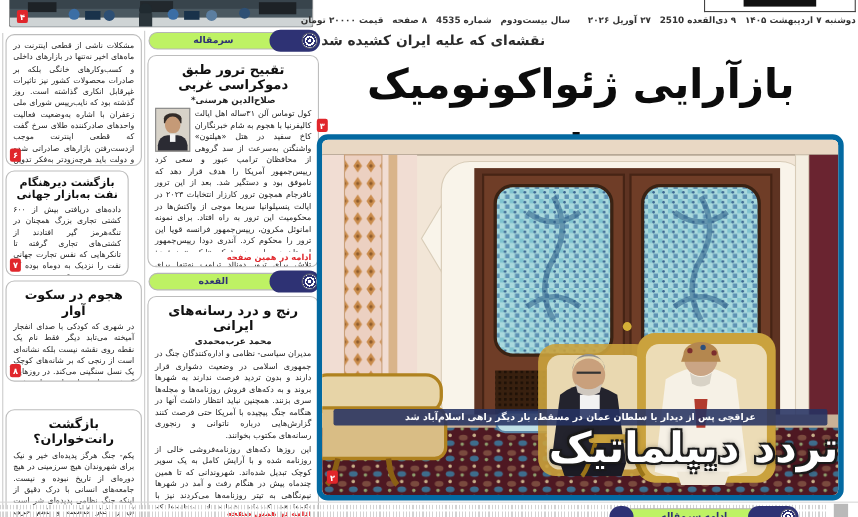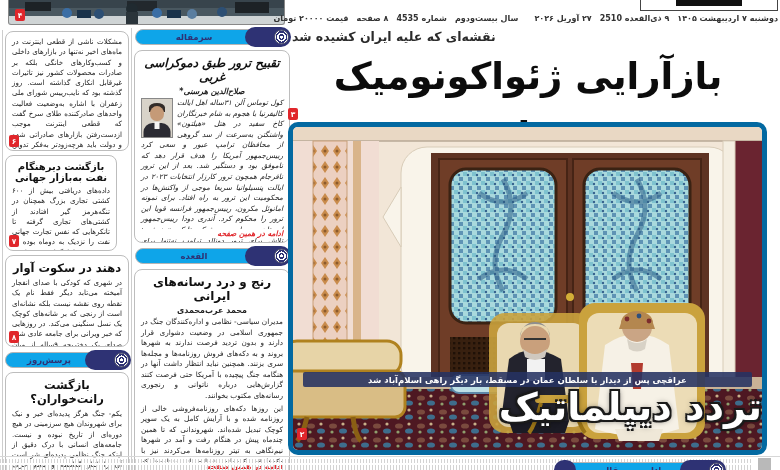--- a/index.html
+++ b/index.html
@@ -10,21 +10,21 @@
   .top-photo{position:absolute;left:8px;top:0;width:277px;height:25px;border-radius:0 0 3px 3px;overflow:hidden;border:1px solid #888;border-top:none;}
   .masthead-box{position:absolute;left:640px;top:0;width:138px;height:11px;border:1px solid #444;border-top:none;background:#fff;}
   .masthead-logo{position:absolute;left:50%;transform:translateX(-50%);top:0;width:66px;height:6px;background:#111;}
   .dateline{position:absolute;left:292px;top:12px;width:486px;height:12px;display:flex;align-items:center;font-size:8px;color:#333;font-weight:bold;white-space:nowrap;}
   .dateline .dash{flex:1;border-top:1px solid #999;margin:0 8px;}
   .sq{display:inline-block;width:3px;height:3px;background:#e0262b;margin:0 4px;vertical-align:middle;}
   
   .badge-red{position:absolute;width:10px;height:12px;background:#e0262b;color:#fff;font-size:7.5px;font-weight:bold;
              display:flex;align-items:center;justify-content:center;border-radius:2px;z-index:5;}
   .ribbon{position:absolute;height:16px;}
-  .ribbon .label{position:absolute;inset:0;background:#0ea5e9;border:1px solid #b5b5b5;border-radius:9px;
+  .ribbon .label{position:absolute;inset:0;background:#bef264;border:1px solid #b5b5b5;border-radius:9px;
                  display:flex;align-items:center;justify-content:center;padding-left:8px;padding-right:44px;
                  font-size:8.5px;font-weight:bold;color:#2e3274;}
   .ribbon .pill{position:absolute;right:-2px;top:-2px;bottom:-2px;width:46px;background:#2e3274;border-radius:10px;}
   .ribbon .pill-l{position:absolute;left:-2px;top:-2px;bottom:-2px;width:22px;background:#2e3274;border-radius:10px;}
   .target-icon{position:absolute;right:0;top:50%;transform:translateY(-50%);width:15px;height:15px;border-radius:50%;
                border:1px solid #50536e;
                background:radial-gradient(circle,#fff 0 1.5px,#2e3274 1.5px 3px,#fff 3px 4.5px,#2e3274 4.5px 6px,#fff 6px);}
   
   .vline{position:absolute;width:1px;background:#cdcdcd;}
   .card{position:absolute;background:#fff;border:1px solid #bdbdbd;border-radius:8px;padding:5px 6px;overflow:hidden;}
@@ -108,43 +108,38 @@
     <div class="badge-red" style="left:3px;bottom:3px;">۶</div>
   </div>
 
   <div class="card" style="left:5px;top:155px;width:112px;height:96px;">
     <h3 class="t10">بازگشت دیرهنگام نفت به‌بازار جهانی</h3>
     <p class="body-txt">داده‌های دریافتی بیش از ۶۰۰ کشتی تجاری بزرگ همچنان در تنگه‌هرمز گیر افتادند از کشتی‌های تجاری گرفته تا تانکرهایی که نفس تجارت جهانی نفت را نزدیک به دوماه بوده که در سینه معامله‌گران حبس کرده است. در شرایطی که کشمکش بر سر بازگشایی تنگه‌هرمز همچنان ادامه دارد و فضای اقتصاد جهانی از این اتفاق غبارآلود شده آنچه روشن است ...</p>
     <div class="badge-red" style="left:3px;bottom:3px;">۷</div>
   </div>
 
   <div class="card" style="left:5px;top:255px;width:124px;height:92px;">
-    <h3 class="t12">دهند در سکوت آوار</h3>
+    <h3 class="t12">هجوم در سکوت آوار</h3>
     <p class="body-txt">در شهری که کودکی با صدای انفجار آمیخته می‌تابد دیگر فقط نام یک نقطه روی نقشه نیست بلکه نشانه‌ای است از رنجی که بر شانه‌های کوچک یک نسل سنگینی می‌کند. در روزهایی که خبر ویرانی برای جامعه عادی شده صدای یک دختربچه ۹ساله از میان خاک و آوار یادمان می‌آورد که هنوز کودکانی هستند که به جای دفتر و مداد با درد و ترس بزرگ می‌شوند</p>
     <div class="badge-red" style="left:3px;bottom:3px;">۸</div>
   </div>
 
-  <div class="ribbon" style="left:5px;top:352px;width:124px;">
-    <span class="label">پرسش‌روز</span>
-    <span class="pill"></span>
-    <span class="target-icon"></span>
-  </div>
 
   <div class="card" style="left:5px;top:372px;width:124px;height:104px;border-radius:8px 8px 0 0;">
     <h3 class="t12">بازگشت رانت‌خواران؟</h3>
     <p class="body-txt">یکم- جنگ هرگز پدیده‌ای خیر و نیک برای شهروندان هیچ سرزمینی در هیچ دوره‌ای از تاریخ نبوده و نیست. جامعه‌های انسانی با درک دقیق از اینکه جنگ نظامی پدیده‌ای شر است آن را کنار گذاشته و باهم حرف می‌زنند تا اختلاف‌ها را کنار گذاشته یا کاهش دهند.</p>
   </div>
 
   <div class="ribbon" style="left:135px;top:29px;width:154px;">
     <span class="label">سرمقاله</span>
     <span class="pill"></span>
     <span class="target-icon"></span>
   </div>
 
-  <div class="card" style="left:134px;top:50px;width:156px;height:193px;font-style:italic;">
+  <div class="card" style="left:134px;top:50px;width:156px;height:193px;">
     <h3 class="t125" style="color:#111;">تقبیح ترور طبق دموکراسی غربی</h3>
     <p class="author">صلاح‌الدین هرسنی*</p>
     <div>
       <div class="portrait">
         <div class="hair"></div>
         <div class="head"></div>
         <div class="torso"></div>
         <div class="shirt"></div>
       </div>
       <p class="body-txt" style="font-size:7.3px;">کول توماس آلن ۳۱ساله اهل ایالت کالیفرنیا با هجوم به شام خبرنگاران کاخ سفید در هتل «هیلتون» واشنگتن به‌سرعت از سد گروهی از محافظان ترامپ عبور و سعی کرد رییس‌جمهور آمریکا را هدف قرار دهد که ناموفق بود و دستگیر شد. بعد از این ترور نافرجام همچون ترور کارزار انتخابات ۲۰۲۳ در ایالت پنسیلوانیا سریعا موجی از واکنش‌ها در محکومیت این ترور به راه افتاد. برای نمونه امانوئل مکرون، رییس‌جمهور فرانسه قویا این ترور را محکوم کرد. آندری دودا رییس‌جمهور لهستان در پیامی در شبکه «ایکس» نوشت: تلاش برای ترور دونالد ترامپ نه‌تنها برای آمریکا بلکه برای کل جهان آزاد و دموکراتیک مخاطره‌آفرین و نگران‌کننده است.</p>

